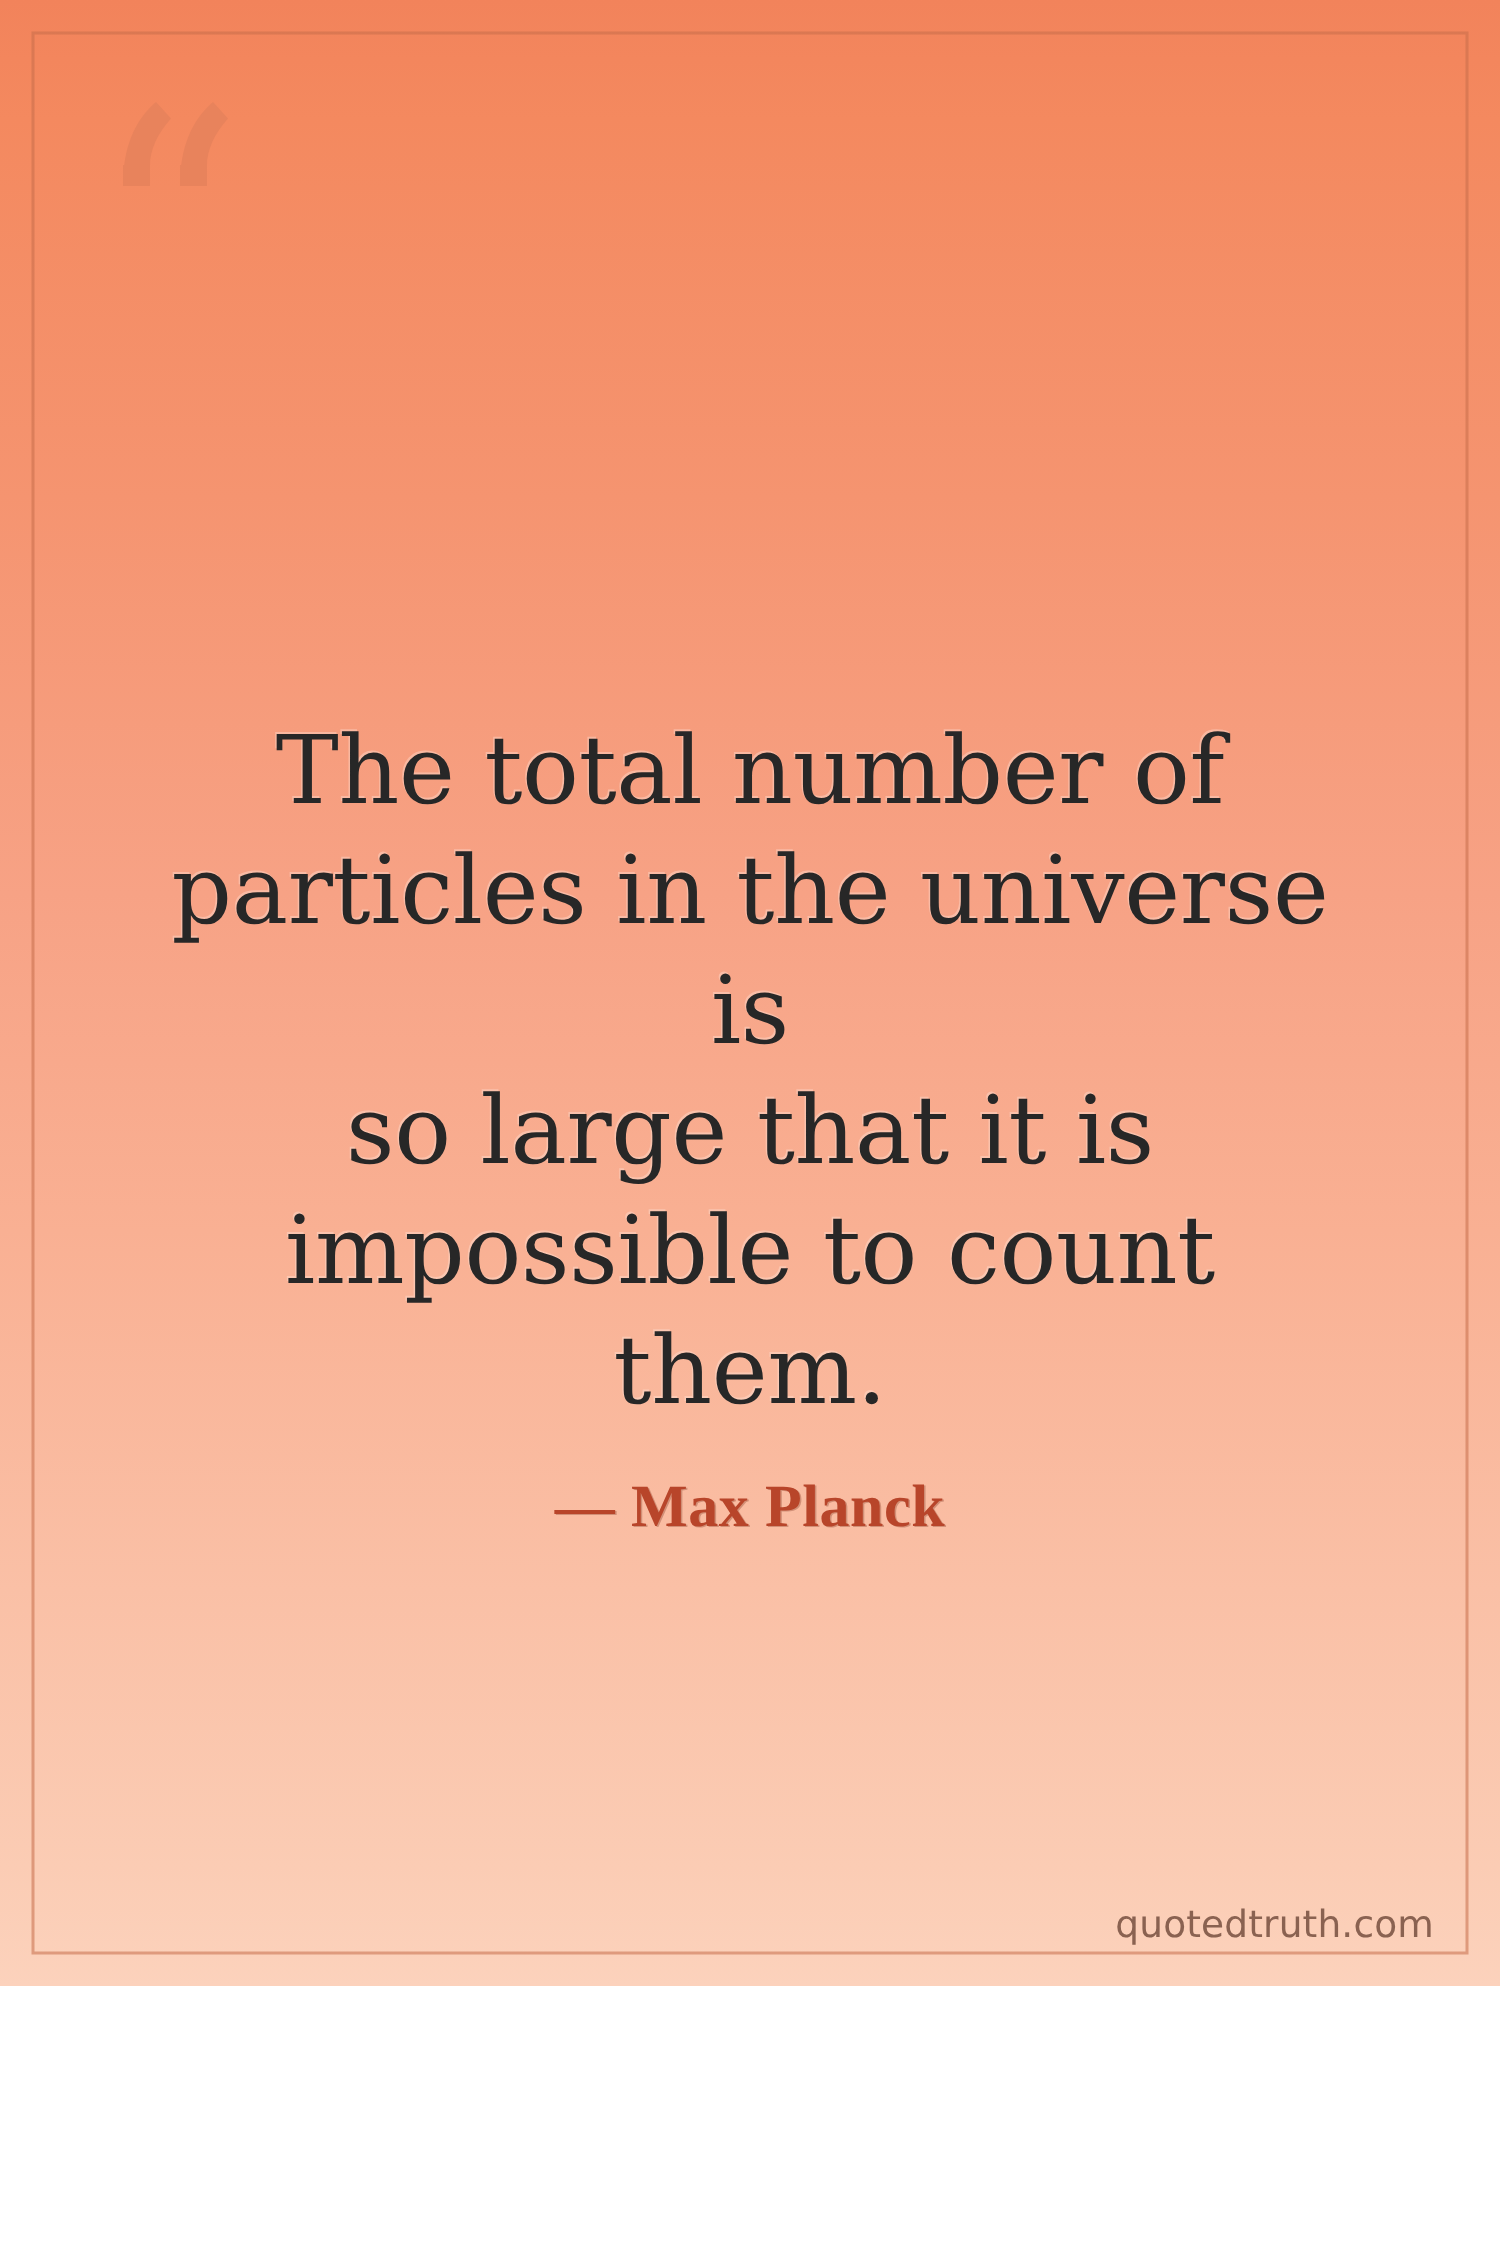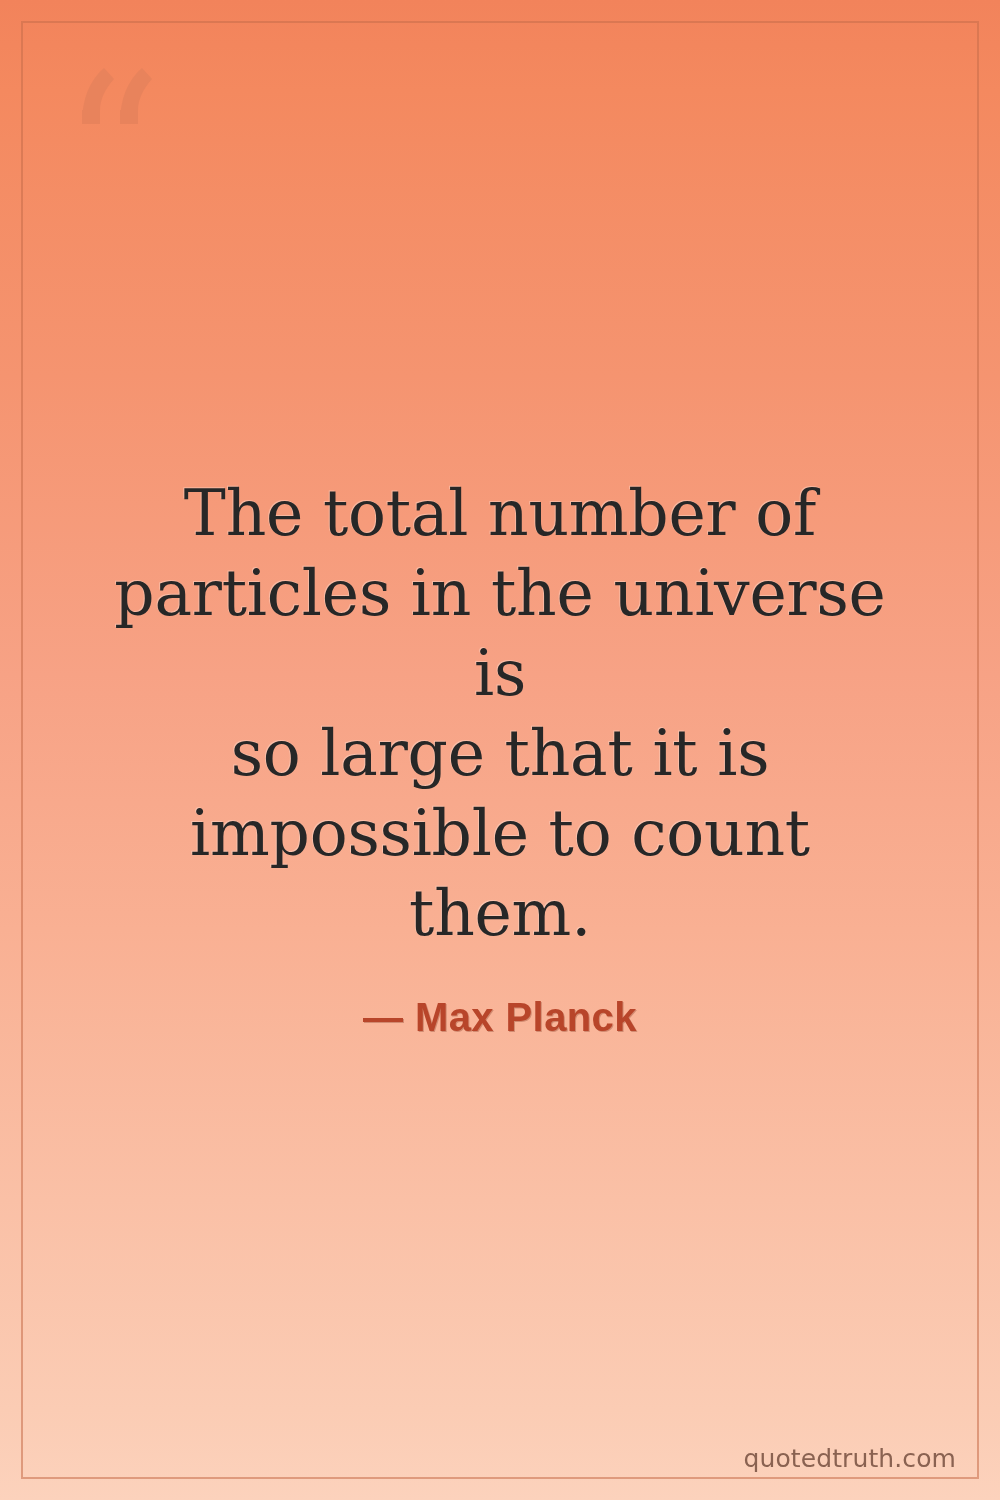--- a/index.html
+++ b/index.html
@@ -10,21 +10,21 @@
   body {
     width: 1000px;
     height: 1500px;
     overflow: hidden;
     font-family: "Liberation Sans", sans-serif;
   }
 
   #quote-card {
     position: relative;
     width: 1000px;
-    height: 1500px;
+    height: 1324px;
     box-sizing: border-box;
     background: linear-gradient(180deg,
         #F2835B 0%,
         #F4895F 6%,
         #F59470 25%,
         #F7A285 45%,
         #F9B093 62%,
         #FAC0A6 80%,
         #FBCCB4 94%,
         #FCD2BC 100%);
@@ -72,23 +72,23 @@
     font-size: 63px;
     line-height: 80px;
     font-weight: 400;
     color: #272727;
     letter-spacing: -0.2px;
     text-shadow: -1px -1px 0 rgba(255, 235, 225, 0.35);
     white-space: pre-line;
   }
 
   #quote-author {
-    margin: 15px;
+    margin: 0;
     padding-top: 26px;
-    font-family: Liberation Sans, sans-serif;
+    font-family: Liberation Serif, serif;
     font-size: 40px;
     font-weight: 700;
     color: #B8452A;
     letter-spacing: 0.4px;
     text-shadow: 1px 1px 0 rgba(120, 40, 20, 0.30);
   }
 
   
   #watermark {
     position: absolute;

